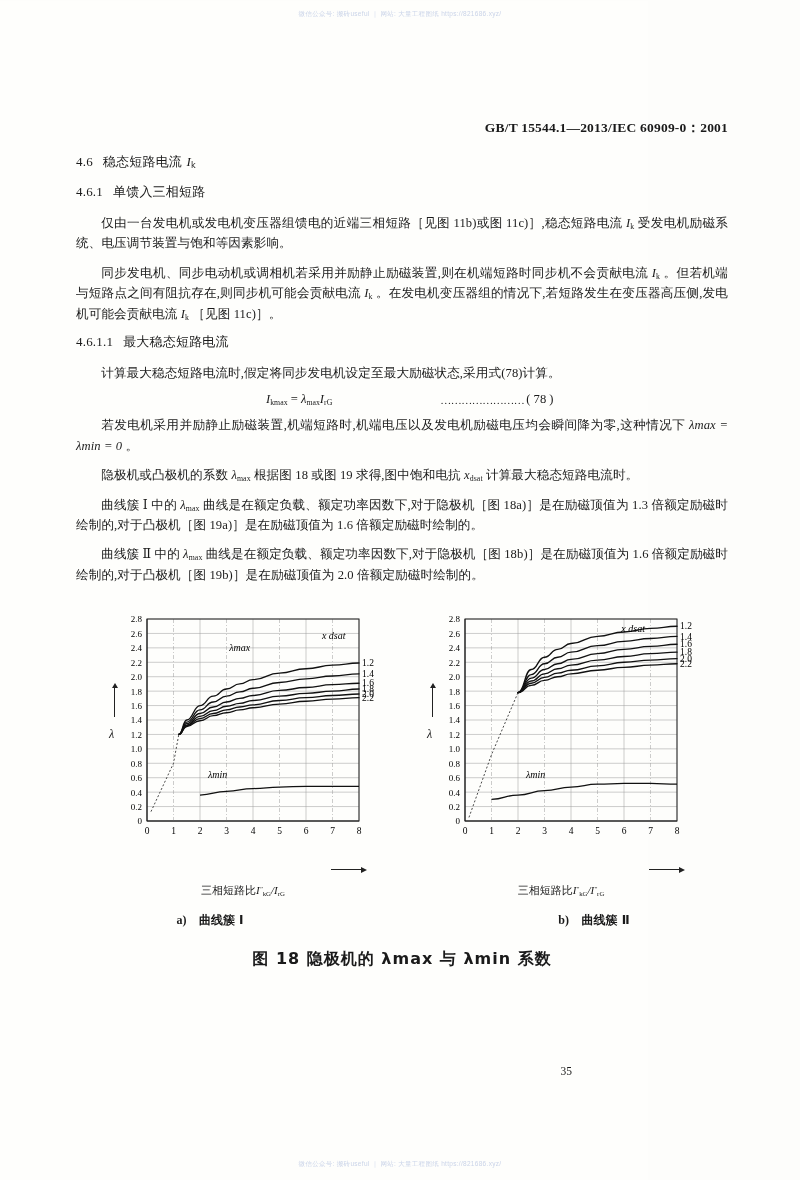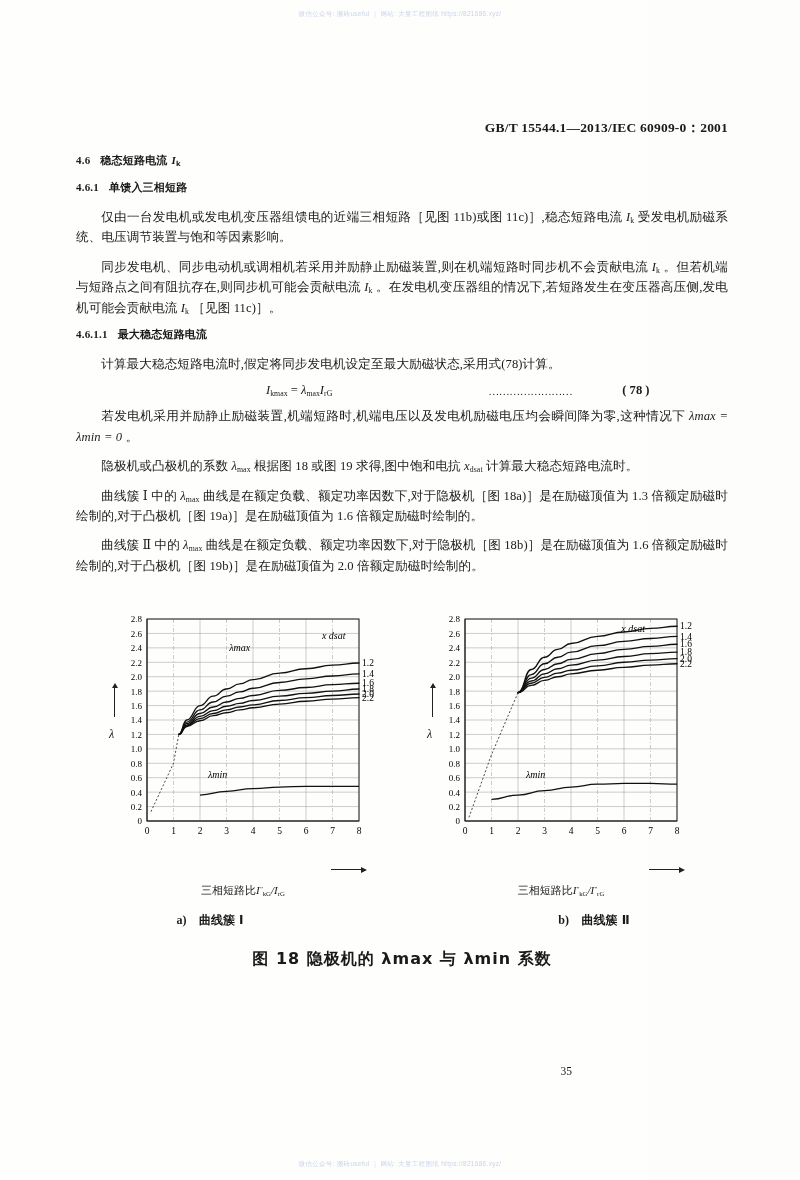--- a/index.html
+++ b/index.html
@@ -30,41 +30,41 @@
     position:absolute;left:0;top:118px;width:800px;
     text-align:right;padding-right:72px;box-sizing:border-box;
     font-size:13.5px;font-weight:bold;letter-spacing:.2px;
   }
   .header .gb{font-family:"Liberation Serif",serif;}
 
   .body-col{
     position:absolute;left:76px;top:152px;width:652px;
   }
   h3.sec{
-    font-size:11px;font-weight:bold;margin:0 0 12px 0;
+    font-size:13px;font-weight:normal;margin:0 0 12px 0;
     font-family:"DejaVu Sans","Liberation Sans",sans-serif;
     letter-spacing:.2px;
   }
   h3.sec .num{margin-right:10px;font-family:"Liberation Serif",serif;}
   p.para{
     font-size:12.6px;line-height:1.62;margin:0 0 9px 0;
     text-indent:2em;text-align:justify;
     letter-spacing:.1px;
   }
   .sec-gap{margin-top:14px;}
   .v{font-style:italic;font-family:"Liberation Serif",serif;}
   sub{font-size:.62em;vertical-align:-.22em;font-style:normal;}
   sup{font-size:.62em;vertical-align:.45em;}
   .eqwrap{
     display:flex;align-items:center;justify-content:flex-start;
-    margin:7px 0 8px 0;font-size:12.6px;gap:48px;
+    margin:7px 0 8px 0;font-size:12.6px;
   }
   .eq{margin-left:190px;font-family:"Liberation Serif",serif;}
   .dots{margin-left:108px;letter-spacing:-0.5px;font-size:11px;}
-  .eqno{margin-left:2px;font-weight:bold;}
+  .eqno{margin-left:2px;}
 
   
   .figure{
     position:absolute;left:76px;top:608px;width:652px;
   }
   .charts{display:flex;justify-content:center;gap:50px;}
   .chart-block{position:relative;width:268px;height:295px;}
   .ylab{
     position:absolute;left:0px;top:118px;font-size:12px;font-style:italic;
   }

